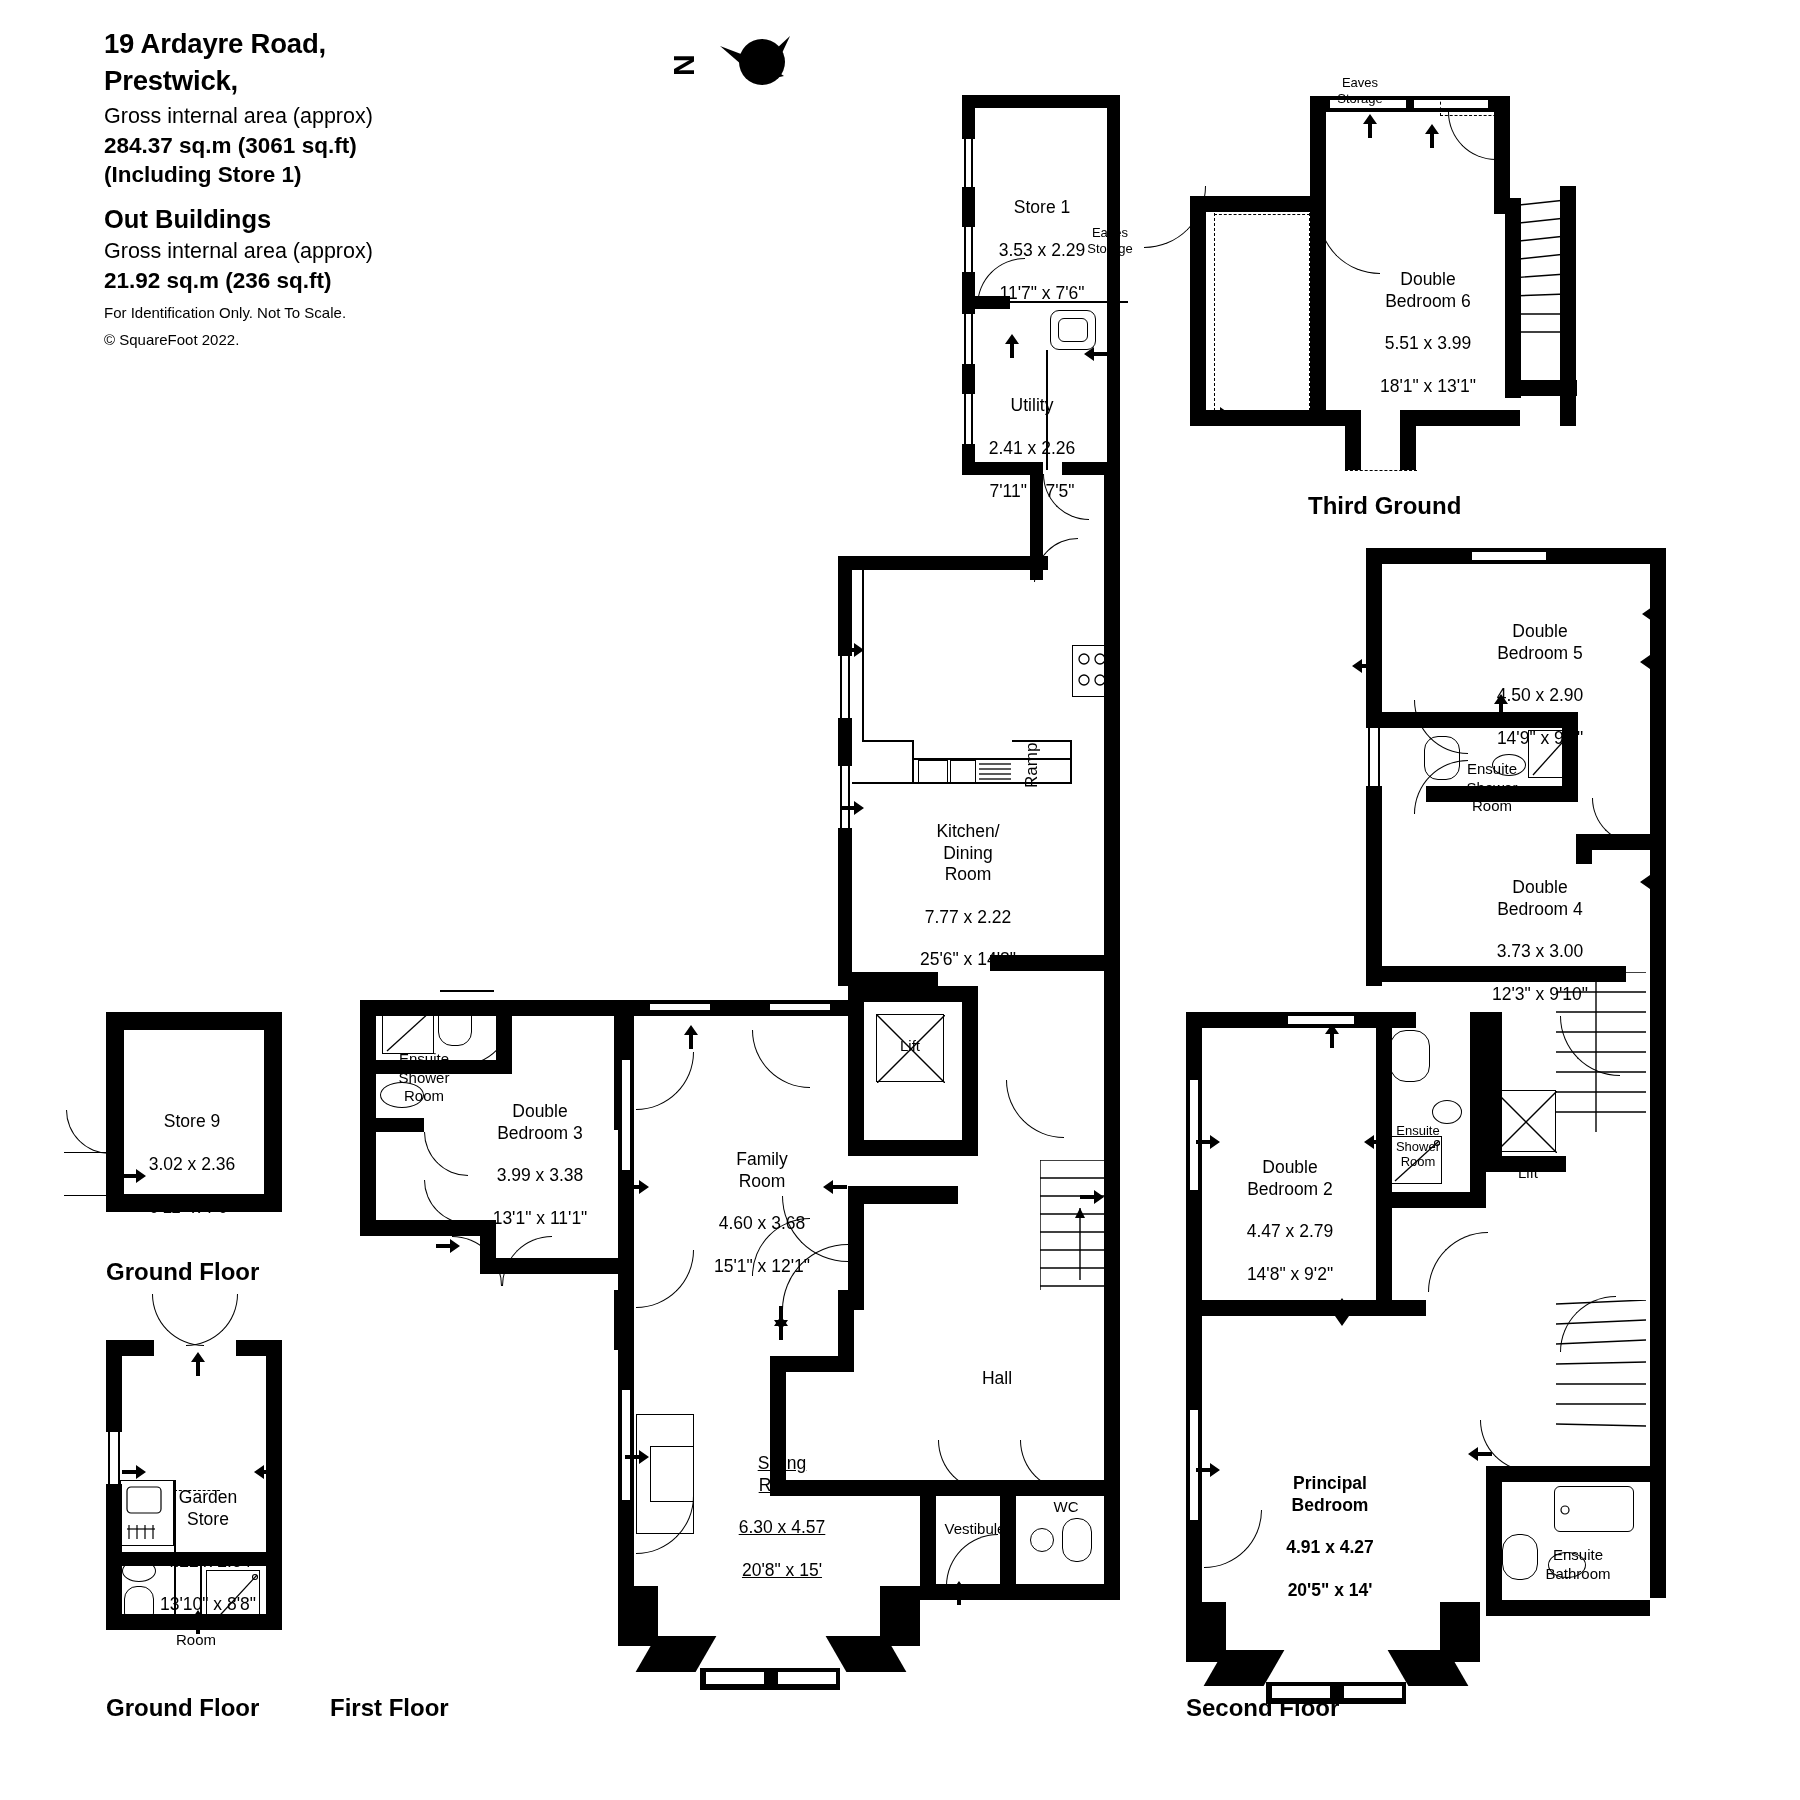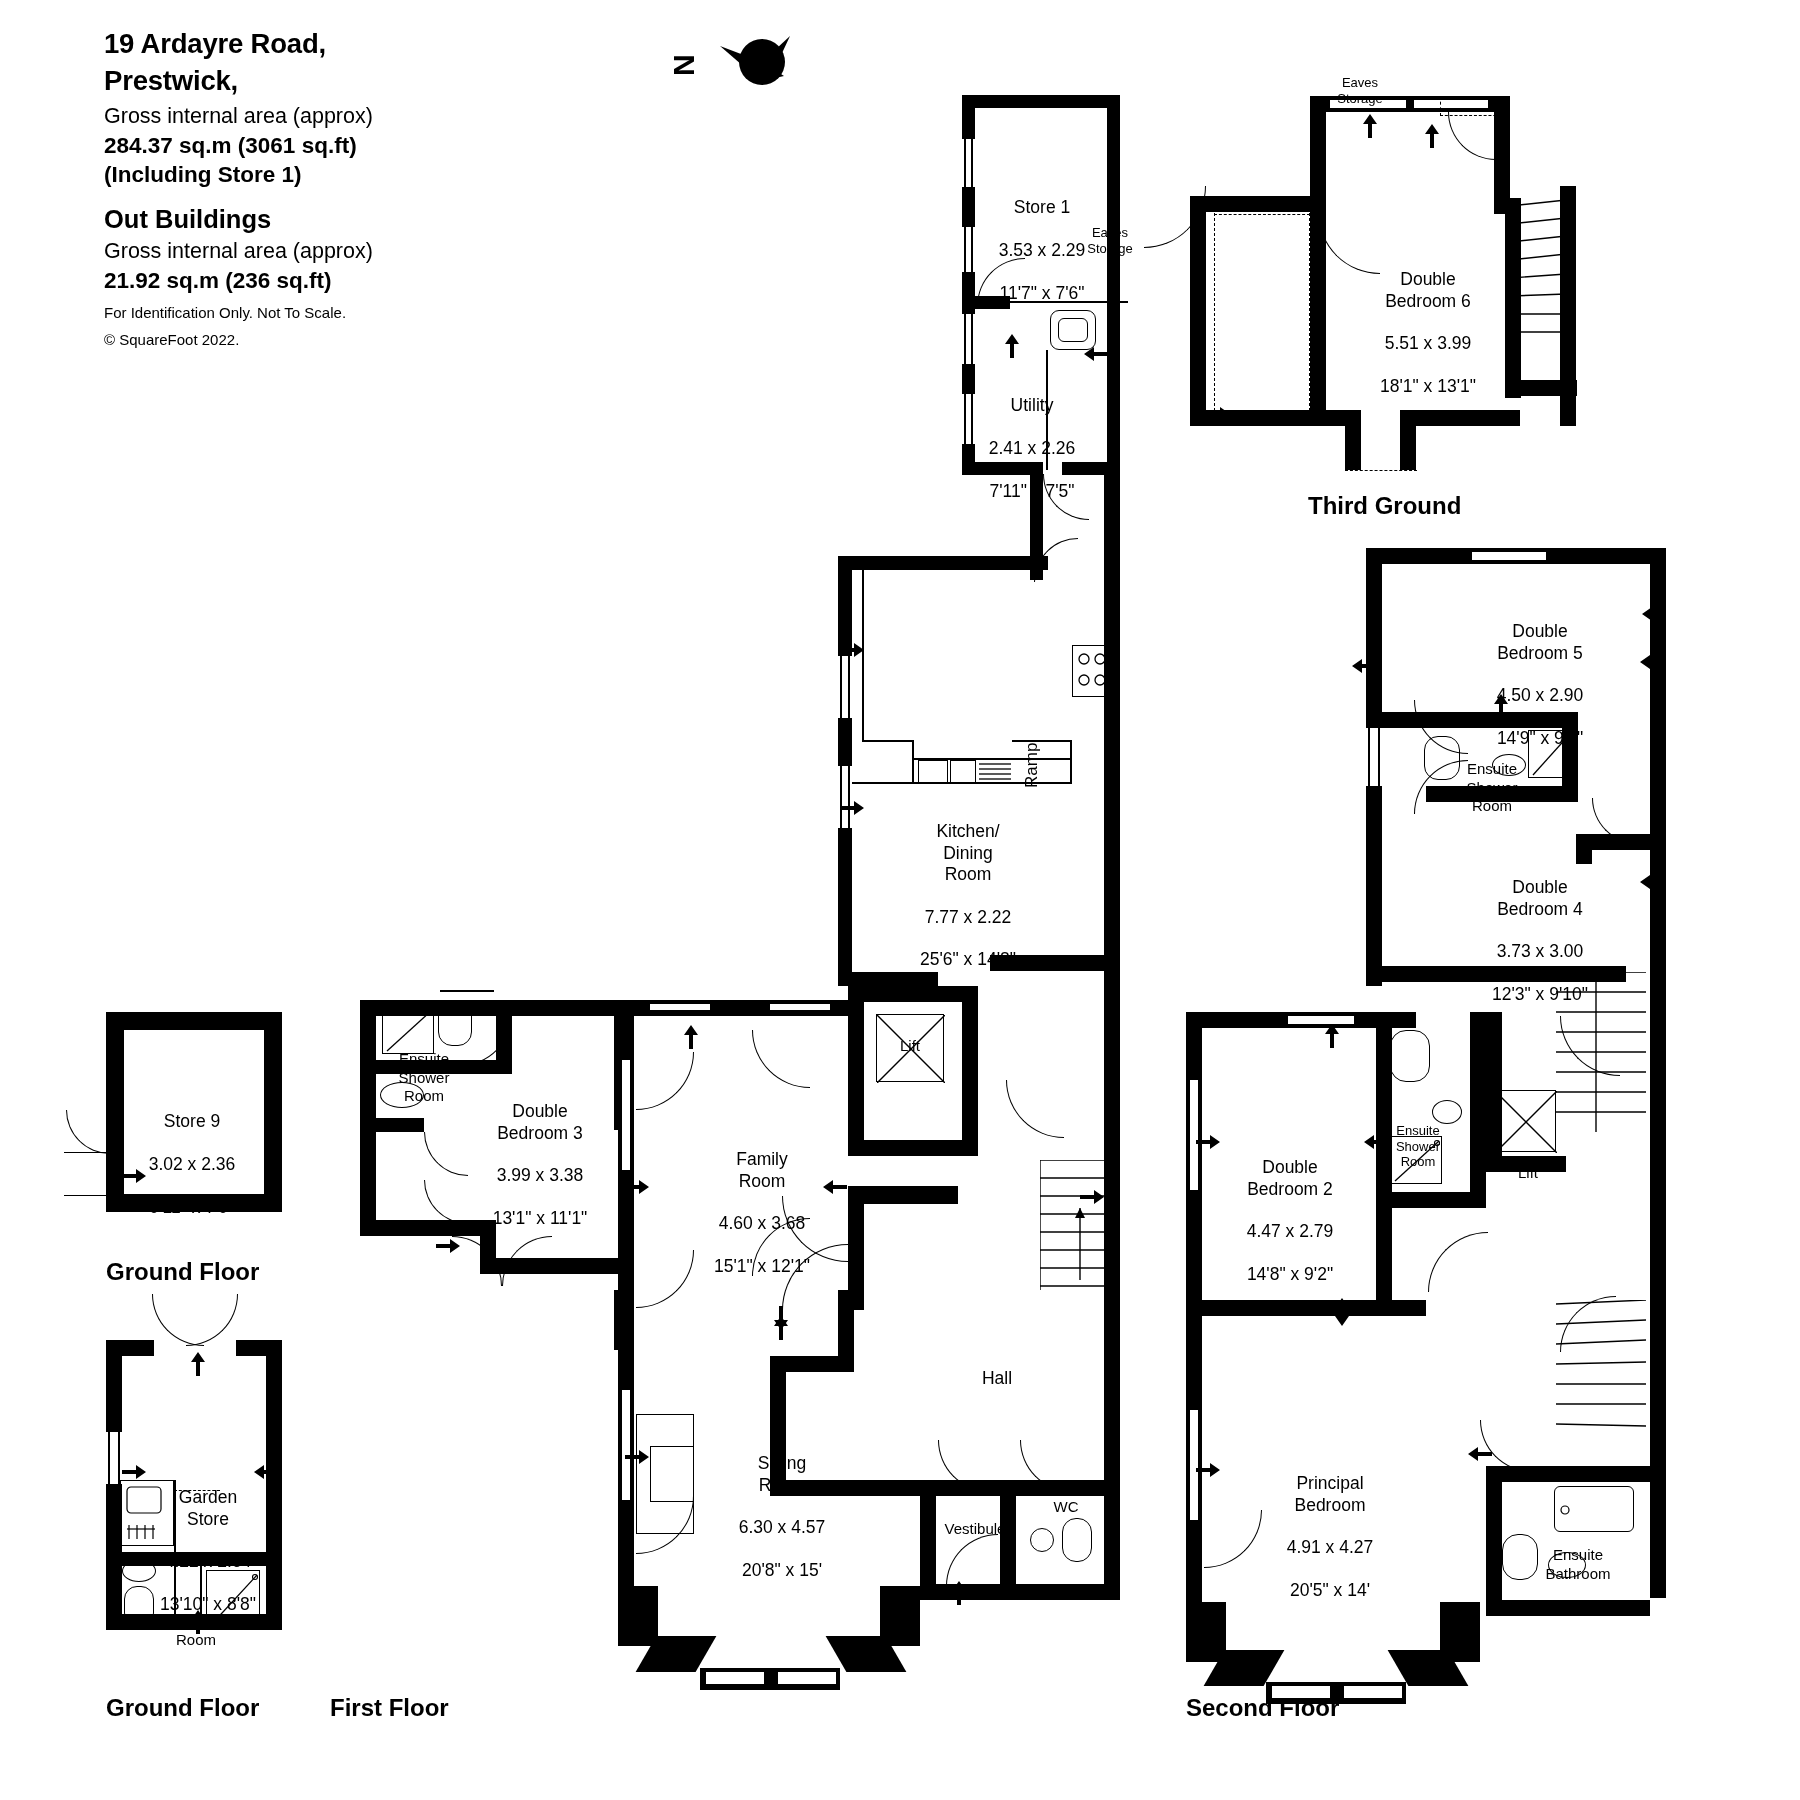--- a/index.html
+++ b/index.html
@@ -318,21 +318,21 @@
 Bedroom 3</span><br>
       <span>3.99 x 3.38</span><br>
       <span>13'1" x 11'1"</span>
     </div>
     <div class="lbl" style="left:762px; top:1128px; width:200px;">
       <span>Family
 Room</span><br>
       <span>4.60 x 3.68</span><br>
       <span>15'1" x 12'1"</span>
     </div>
-    <div class="lbl" style="left:782px; top:1432px; width:200px;">
+    <div class="lbl" style="left:782px; top:1432px; width:200px;text-decoration:underline;">
       <span>Sitting
 Room</span><br>
       <span>6.30 x 4.57</span><br>
       <span>20'8" x 15'</span>
     </div>
     <div class="lbl" style="left:997px; top:1368px; width:120px;">Hall</div>
     <div class="lbl sm" style="left:975px; top:1520px; width:110px;">Vestibule</div>
     <div class="lbl sm" style="left:1066px; top:1498px; width:80px;">WC</div>
     <div class="lbl sm" style="left:910px; top:1037px; width:80px;">Lift</div>
   </div>
@@ -530,21 +530,21 @@
 Bedroom 2</span><br>
       <span>4.47 x 2.79</span><br>
       <span>14'8" x 9'2"</span>
     </div>
     <div class="lbl xs" style="left:1418px; top:1108px; width:100px;">
       <span>Ensuite
 Shower
 Room</span>
     </div>
     <div class="lbl sm" style="left:1528px; top:1164px; width:80px;">Lift</div>
-    <div class="lbl" style="left:1330px; top:1452px; width:210px;">
+    <div class="lbl" style="left:1330px; top:1452px; width:210px;font-weight:bold;">
       <span>Principal
 Bedroom</span><br>
       <span>4.91 x 4.27</span><br>
       <span>20'5" x 14'</span>
     </div>
     <div class="lbl sm" style="left:1578px; top:1528px; width:130px;">
       <span>Ensuite
 Bathroom</span>
     </div>
     <div class="floorname" style="left:1186px; top:1694px;">Second Floor</div>

